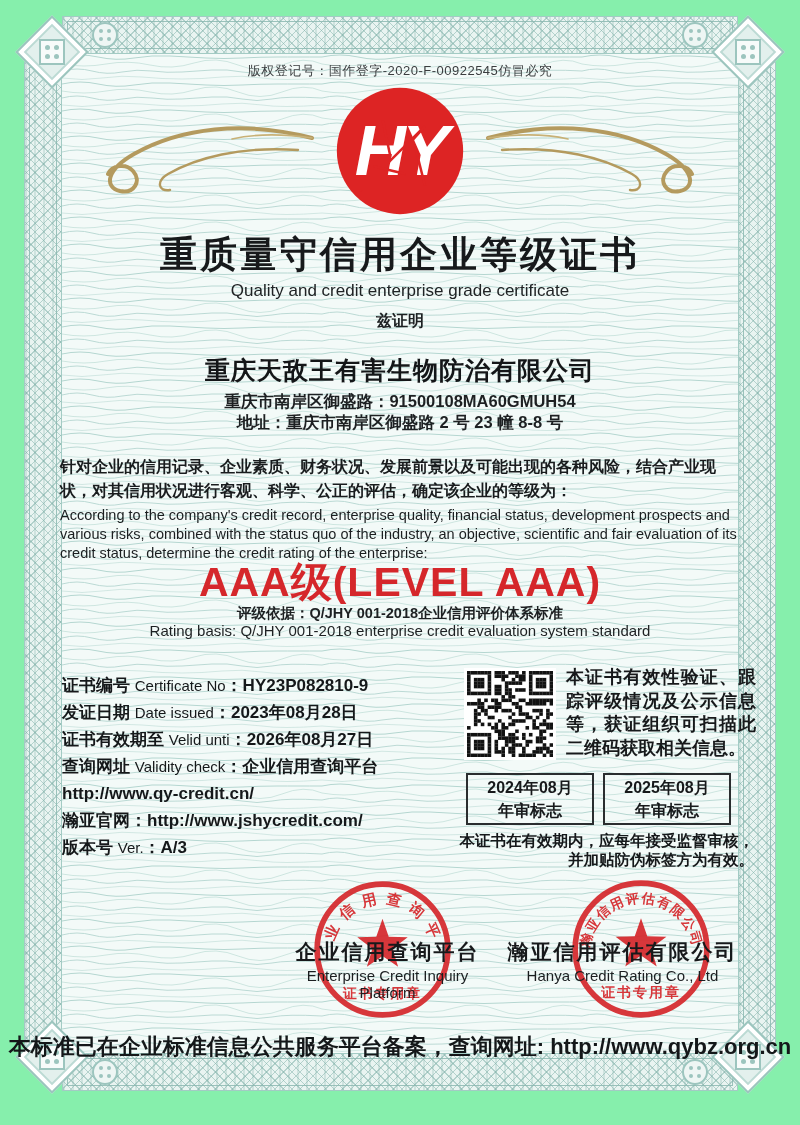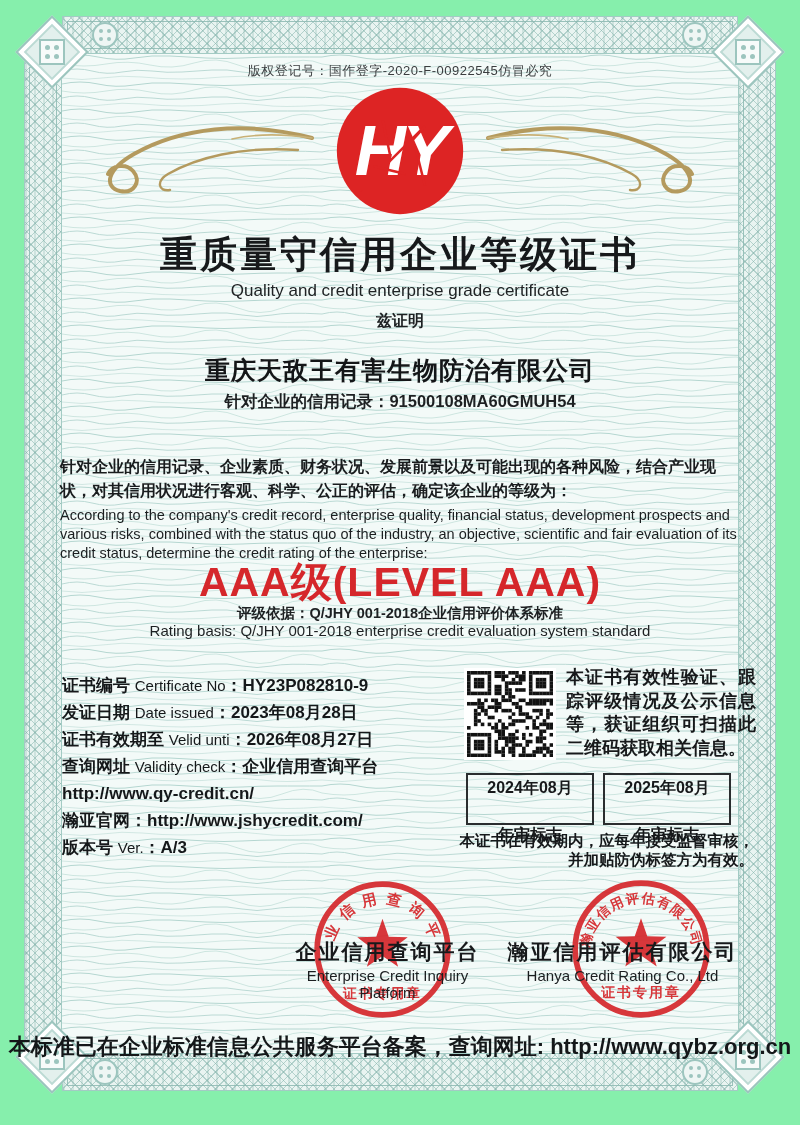--- a/index.html
+++ b/index.html
@@ -68,21 +68,21 @@
   .basis-en { top:622px; font-size:15px; }
   .details { left:62px; top:672px; width:390px; }
   .d-row { font-size:17px; line-height:27px; color:#15181a; font-weight:700; white-space:nowrap; }
   .d-en { font-size:15px; font-weight:400; }
   .d-val { font-weight:600; }
   .qr-box { left:464px; top:668px; width:92px; height:92px; background:#ffffff; padding:3px; }
   .qr-box svg { display:block; width:100%; height:100%; }
   .qr-note { left:566px; top:666px; width:190px; font-size:18px; font-weight:600; line-height:23.5px; text-align:justify; color:#17191b; }
   .annual-row { left:466px; top:773px; display:flex; gap:9px; }
   .annual-box { width:128px; height:52px; border:2px solid #2a2d2f; display:flex; flex-direction:column; align-items:center; justify-content:center; }
-  .annual-box span { font-size:16px; font-weight:600; line-height:23px; color:#17191b;margin-top:24px; }
+  .annual-box span { font-size:16px; font-weight:600; line-height:23px; color:#17191b; }
   .supervision { left:452px; top:831px; width:302px; text-align:right; font-size:15.5px; font-weight:700; line-height:19px; color:#15181a; }
   .stamp { position:absolute; opacity:.92; }
   .stamp.l { left:311px; top:878px; width:143px; height:143px; }
   .stamp.r { left:569px; top:877px; width:144px; height:144px; }
   .sig-name { position:absolute; text-align:center; z-index:4; }
   .sig-name.l { left:280px; width:215px; } .sig-name.r { left:505px; width:235px; }
   .sig-cn { top:938px; font-size:21px; font-weight:700; letter-spacing:2px; color:#17191b; }
   .sig-en { top:967px; font-size:15px; font-weight:500; color:#1b1e20; }
   .footer-line { top:1032px; font-size:22px; font-weight:600; color:#141719; }
   .red { color:#d5272b; }
@@ -198,21 +198,22 @@
         <path d="M42,86 L76,94"></path>
         <path d="M96,44 L82,60"></path>
       </g>
     </svg>
 
     <div class="abs ctr title-cn">重质量守信用企业等级证书</div>
     <div class="abs ctr certify-cn">兹证明</div>
     <div class="abs ctr title-en">Quality and credit enterprise grade certificate</div>
 
     <div class="abs ctr company-name">重庆天敌王有害生物防治有限公司</div>
-    <div class="abs ctr credit-code">针对企业的信用记录：91500108MA60GMUH54</div>
+    <div class="abs ctr credit-code">重庆市南岸区御盛路：91500108MA60GMUH54</div>
+    <div class="abs ctr address">地址：重庆市南岸区御盛路 2 号 23 幢 8-8 号</div>
 
     <div class="abs para">
       <div class="para-cn">针对企业的信用记录、企业素质、财务状况、发展前景以及可能出现的各种风险，结合产业现状，对其信用状况进行客观、科学、公正的评估，确定该企业的等级为：</div>
       <div class="para-en">According to the company's credit record, enterprise quality, financial status, development prospects and various risks, combined with the status quo of the industry, an objective, scientific and fair evaluation of its credit status, determine the credit rating of the enterprise:</div>
     </div>
 
     <div class="abs ctr rating red">AAA级(LEVEL AAA)</div>
     <div class="abs ctr basis-cn">评级依据：Q/JHY 001-2018企业信用评价体系标准</div>
     <div class="abs ctr basis-en">Rating basis: Q/JHY 001-2018 enterprise credit evaluation system standard</div>
 

